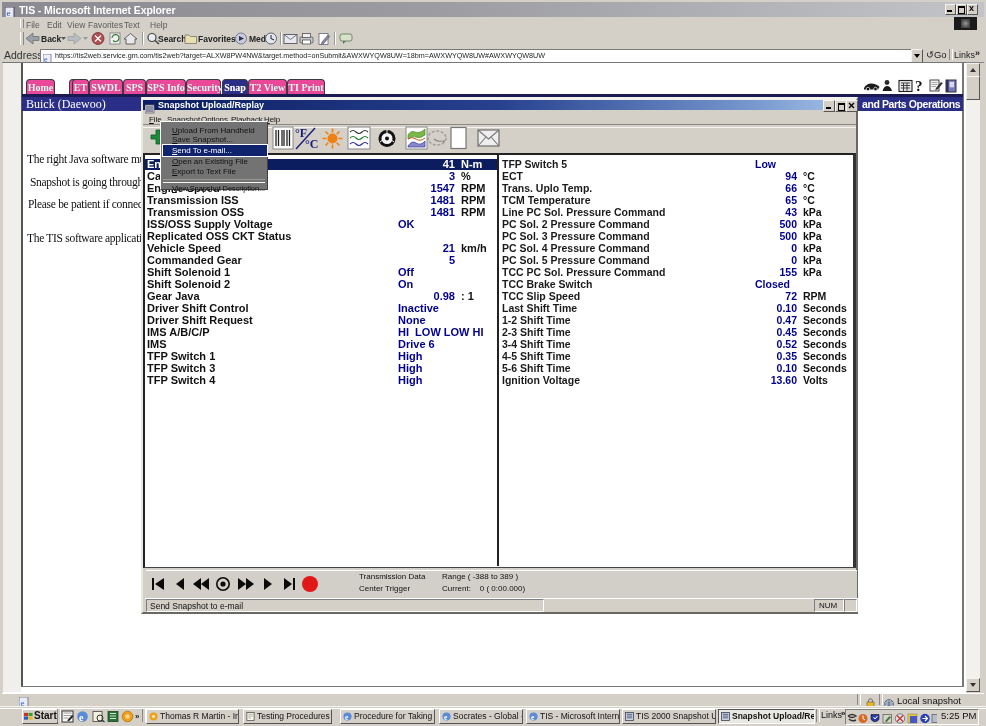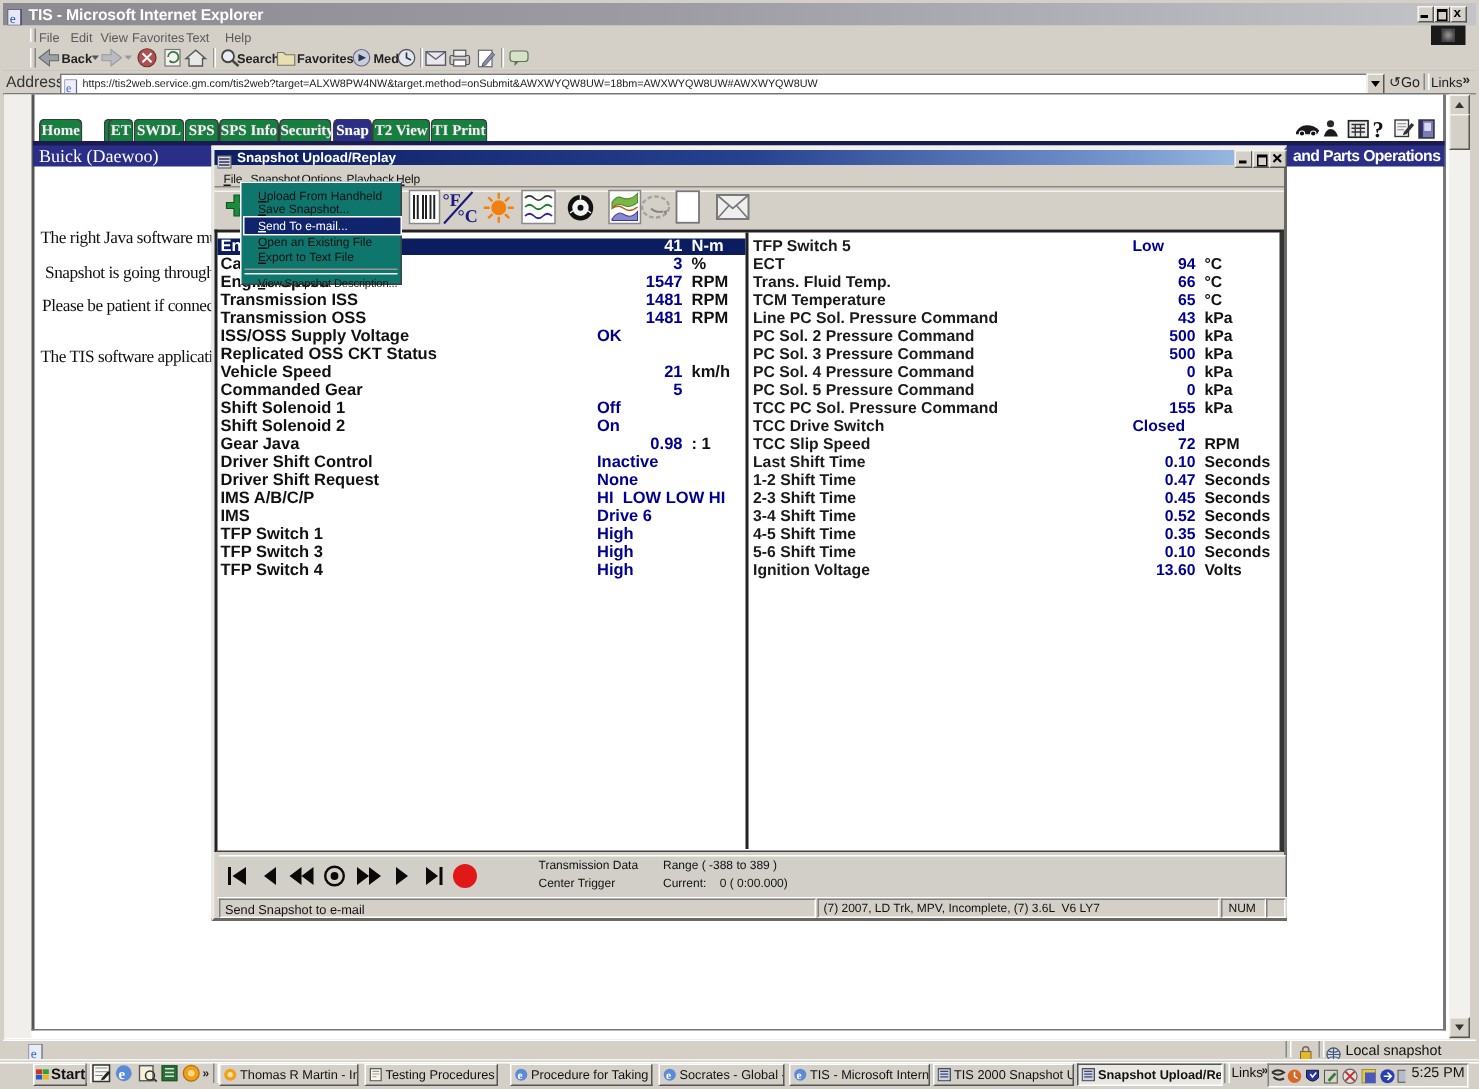--- a/index.html
+++ b/index.html
@@ -127,21 +127,21 @@
   <div class="abs" style="left:966px;top:63px;width:14px;height:629px;background:#f2f1ed;"></div>
   <div class="abs btn3d" style="left:966px;top:63px;width:12px;height:12px;">
       <div class="abs" style="left:3px;top:4px;width:0;height:0;border-left:3px solid transparent;border-right:3px solid transparent;border-bottom:4px solid #333;"></div>
     </div>
   <div class="abs btn3d" style="left:966px;top:76px;width:12px;height:22px;"></div>
   <div class="abs btn3d" style="left:966px;top:678px;width:12px;height:12px;">
       <div class="abs" style="left:3px;top:4px;width:0;height:0;border-left:3px solid transparent;border-right:3px solid transparent;border-top:4px solid #333;"></div>
     </div>
 
   <style>
-    .tab{position:absolute;top:79px;height:16px;background:#15803d;border:1.5px solid #3a3a42;border-bottom:none;border-radius:4px 4px 0 0;color:#efeff2;font-size:10px;font-family:"Liberation Serif",serif;font-weight:bold;text-align:center;line-height:16px;text-shadow:0 0 1px #7a7a85;}
+    .tab{position:absolute;top:79px;height:16px;background:#ec4899;border:1.5px solid #3a3a42;border-bottom:none;border-radius:4px 4px 0 0;color:#efeff2;font-size:10px;font-family:"Liberation Serif",serif;font-weight:bold;text-align:center;line-height:16px;text-shadow:0 0 1px #7a7a85;}
     .tabsel{background:#2b2e87;color:#fff;}
   </style>
   <div class="tab" style="left:26px;width:27px;">Home</div>
   <div class="tab" style="left:69px;width:15px;font-style:italic;">SI</div>
   <div class="tab" style="left:72px;width:15px;">ET</div>
   <div class="tab" style="left:89px;width:32px;">SWDL</div>
   <div class="tab" style="left:123px;width:21px;">SPS</div>
   <div class="tab" style="left:146px;width:38px;">SPS Info</div>
   <div class="tab" style="left:186px;width:33px;">Security</div>
   <div class="tab tabsel" style="left:222px;width:24px;">Snap</div>
@@ -291,21 +291,21 @@
           <span class="nvL">3</span>
           <span class="unL">%</span>
           <span class="lbR">ECT</span>
           <span class="nvR">94</span>
           <span class="unR">°C</span>
         </div>
       <div class="row" style="left:0;top:82.5px;width:713px;">
           <span class="lbL">Engine Speed</span>
           <span class="nvL">1547</span>
           <span class="unL">RPM</span>
-          <span class="lbR">Trans. Fluid Temp.</span>
+          <span class="lbR">Trans. Uplo Temp.</span>
           <span class="nvR">66</span>
           <span class="unR">°C</span>
         </div>
       <div class="row" style="left:0;top:94.5px;width:713px;">
           <span class="lbL">Transmission ISS</span>
           <span class="nvL">1481</span>
           <span class="unL">RPM</span>
           <span class="lbR">TCM Temperature</span>
           <span class="nvR">65</span>
           <span class="unR">°C</span>
@@ -349,21 +349,21 @@
       <div class="row" style="left:0;top:166.5px;width:713px;">
           <span class="lbL">Shift Solenoid 1</span>
           <span class="tvL">Off</span>
           <span class="lbR">TCC PC Sol. Pressure Command</span>
           <span class="nvR">155</span>
           <span class="unR">kPa</span>
         </div>
       <div class="row" style="left:0;top:178.5px;width:713px;">
           <span class="lbL">Shift Solenoid 2</span>
           <span class="tvL">On</span>
-          <span class="lbR">TCC Drive Switch</span>
+          <span class="lbR">TCC Brake Switch</span>
           <span class="tvR">Closed</span>
         </div>
       <div class="row" style="left:0;top:190.5px;width:713px;">
           <span class="lbL">Gear Java</span>
           <span class="nvL">0.98</span>
           <span class="unL">: 1</span>
           <span class="lbR">TCC Slip Speed</span>
           <span class="nvR">72</span>
           <span class="unR">RPM</span>
         </div>
@@ -436,30 +436,27 @@
     </div>
     <div class="abs t" style="left:216px;top:472.5px;font-size:8px;color:#111;">Transmission Data</div>
     <div class="abs t" style="left:216px;top:484.5px;font-size:8px;color:#111;">Center Trigger</div>
     <div class="abs t" style="left:299px;top:472.5px;font-size:8px;color:#111;">Range ( -388 to 389 )</div>
     <div class="abs t" style="left:299px;top:484.5px;font-size:8px;color:#111;">Current: &nbsp;&nbsp;&nbsp;0 ( 0:00.000)</div>
 
     <div class="abs" style="left:2px;top:498.5px;width:713px;height:13px;background:#d4d0c8;border-top:1px solid #fff;"></div>
     <div class="abs sunk" style="left:3px;top:499.5px;width:396px;height:11px;">
         <div class="abs t" style="left:3px;top:1px;font-size:8.5px;color:#111;">Send Snapshot to e-mail</div>
       </div>
-    <div class="abs sunk" style="left:402px;top:499.5px;width:266px;height:11px;">
-        <div class="abs t" style="left:3px;top:1px;font-size:8px;color:#111;">(7) 2007, LD Trk, MPV, Incomplete, (7) 3.6L &nbsp;V6 LY7</div>
-      </div>
     <div class="abs sunk" style="left:671px;top:499.5px;width:28px;height:11px;text-align:center;">
         <div class="abs t" style="left:4px;top:1px;font-size:8px;color:#111;">NUM</div>
       </div>
     <div class="abs sunk" style="left:701px;top:499.5px;width:11px;height:11px;"></div>
   </div>
 
-  <div class="abs" id="dropmenu" style="left:160px;top:121px;width:108px;height:69px;background:#0f766e;border-top:1px solid #fff;border-left:1px solid #fff;border-right:1.5px solid #404040;border-bottom:1.5px solid #404040;box-sizing:border-box;">
+  <div class="abs" id="dropmenu" style="left:160px;top:121px;width:108px;height:69px;background:#737373;border-top:1px solid #fff;border-left:1px solid #fff;border-right:1.5px solid #404040;border-bottom:1.5px solid #404040;box-sizing:border-box;">
     <div class="abs t" style="left:11px;top:3.5px;font-size:8px;color:#111;"><u>U</u>pload From Handheld</div>
     <div class="abs t" style="left:11px;top:13px;font-size:8px;color:#111;"><u>S</u>ave Snapshot...</div>
     <div class="abs" style="left:1px;top:22px;width:104px;height:11px;background:#10246e;border:1px solid #fff;"></div>
     <div class="abs t" style="left:11px;top:24px;font-size:8px;color:#fff;"><u>S</u>end To e-mail...</div>
     <div class="abs t" style="left:11px;top:34.5px;font-size:8px;color:#111;"><u>O</u>pen an Existing File</div>
     <div class="abs t" style="left:11px;top:44.5px;font-size:8px;color:#111;"><u>E</u>xport to Text File</div>
     <div class="abs" style="left:2px;top:56.5px;width:102px;height:2px;border-top:1px solid #9a9790;border-bottom:1px solid #f7f6f2;"></div>
     <div class="abs t" style="left:11px;top:61.5px;font-size:7.5px;color:#111;letter-spacing:-0.1px;"><u>V</u>iew Snapshot Description...</div>
   </div>
 

